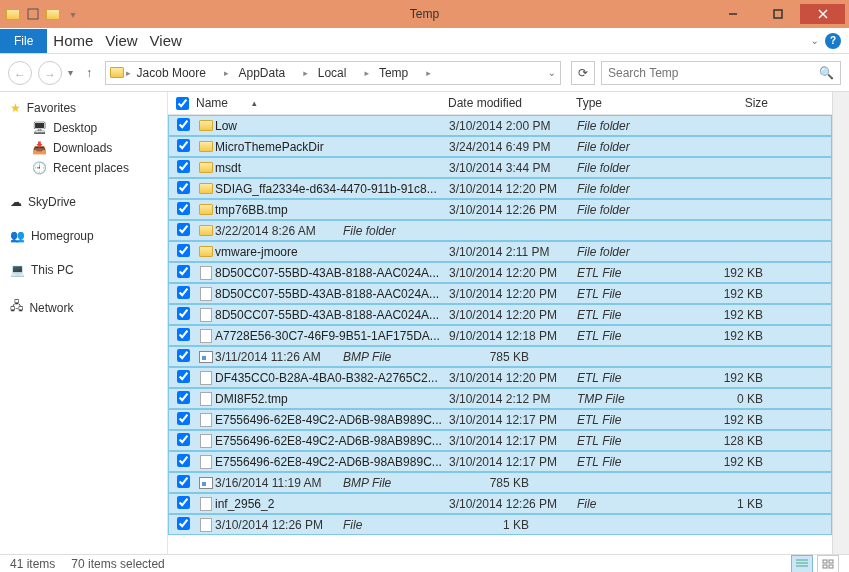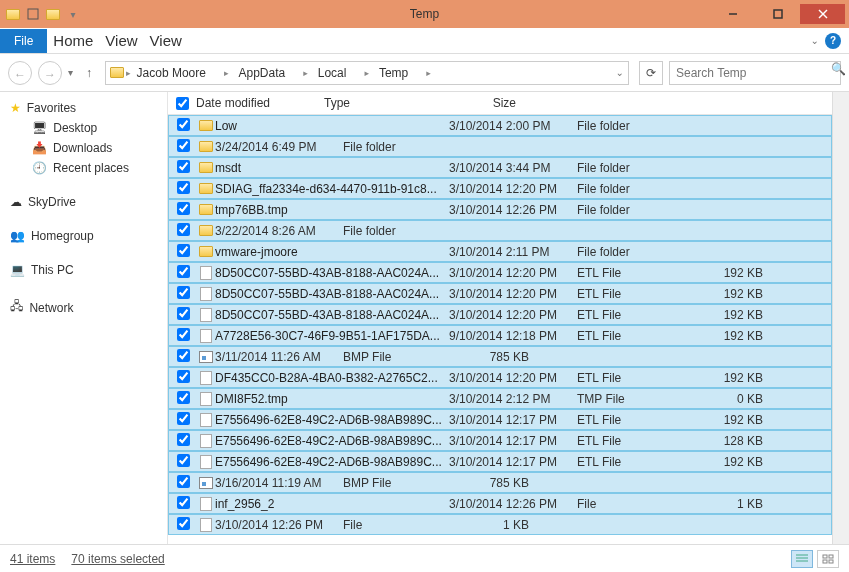--- a/index.html
+++ b/index.html
@@ -17,21 +17,21 @@
 .ribbon-tab { padding: 5px 6px; color: #333; font-size: 15px; }
 .ribbon-right { margin-left: auto; display: flex; align-items: center; gap: 6px; padding-right: 8px; }
 .help-icon { width: 16px; height: 16px; background: #1979ca; border-radius: 50%; color: #fff; display: flex; align-items: center; justify-content: center; font-size: 10px; font-weight: bold; }
 .navbar { background: #fff; border-bottom: 1px solid #ddd; display: flex; align-items: center; padding: 6px 8px; gap: 6px; height: 38px; }
 .nav-arrow { width: 24px; height: 24px; border: 1px solid #ccc; border-radius: 50%; display: flex; align-items: center; justify-content: center; color: #aaa; }
 .nav-up { width: 20px; height: 20px; display: flex; align-items: center; justify-content: center; color: #555; }
 .address { flex: 1; border: 1px solid #ccc; height: 24px; display: flex; align-items: center; padding: 0 4px; gap: 2px; }
 .crumb { display: flex; align-items: center; gap: 18px; padding: 2px 4px; color: #333; }
 .crumb-sep { color: #888; font-size: 9px; }
 .refresh { width: 24px; height: 24px; border: 1px solid #ccc; display: flex; align-items: center; justify-content: center; margin-left: 4px; color: #555; }
-.searchbox { width: 172px; border: 1px solid #ccc; height: 24px; display: flex; padding: 0 6px; color: #888; }
+.searchbox { width: 240px; border: 1px solid #ccc; height: 24px; display: flex; align-items: center; padding: 0 6px; color: #888; }
 .searchbox input { border: none; outline: none; flex: 1; font-size: 12px; color: #333; }
 .search-icon { color: #888; }
 .body { flex: 1; display: flex; background: #fff; overflow: hidden; }
 .sidebar { width: 168px; border-right: 1px solid #e5e5e5; padding: 6px 0; overflow: hidden; }
 .side-group { margin-bottom: 14px; }
 .side-item { display: flex; align-items: center; gap: 6px; padding: 3px 8px 3px 20px; color: #333; }
 .side-item.top { padding-left: 10px; }
 .side-item.child { padding-left: 32px; }
 .star { color: #f5c518; }
 .content { flex: 1; display: flex; flex-direction: column; overflow: hidden; }
@@ -40,24 +40,24 @@
 .col-name { width: 252px; display: flex; align-items: center; gap: 4px; }
 .col-date { width: 128px; }
 .col-type { width: 112px; }
 .col-size { width: 80px; text-align: right; }
 .rows { flex: 1; overflow-y: auto; }
 .row { display: flex; align-items: center; padding: 2px 0 2px 8px; background: #cce8f6; border: 1px solid #7fc8e8; margin: 0; height: 21px; }
 .row .cb { width: 20px; }
 .row .ic { width: 18px; display: flex; align-items: center; justify-content: center; }
 .row .nm { width: 234px; white-space: nowrap; overflow: hidden; text-overflow: ellipsis; color: #222; }
 .row .dt { width: 128px; color: #333; }
-.row .tp { width: 112px; color: #333; }
+.row .tp { width: 112px; color: #333; font-style: italic; }
 .row .sz { width: 80px; text-align: right; padding-right: 6px; color: #333; }
 .scrollbar { width: 17px; background: #f0f0f0; border-left: 1px solid #ddd; }
-.statusbar { height: 28px; background: #fff; border-top: 1px solid #ddd; display: flex; align-items: center; padding: 0 10px; gap: 16px; color: #555; text-decoration: underline; }
+.statusbar { height: 18px; background: #fff; border-top: 1px solid #ddd; display: flex; align-items: center; padding: 0 10px; gap: 16px; color: #555; }
 .statusbar .right { margin-left: auto; display: flex; gap: 4px; }
 .view-btn { width: 22px; height: 18px; border: 1px solid #ccc; display: flex; align-items: center; justify-content: center; }
 .view-btn.active { background: #cde6f7; border-color: #7fb8de; }
 input[type=checkbox] { width: 13px; height: 13px; }
 .folder-icon { width: 14px; height: 11px; background: linear-gradient(#ffe9a6, #f5c94b); border: 1px solid #d4a82e; border-radius: 1px; display: inline-block; }
 .file-icon { width: 12px; height: 14px; background: #fff; border: 1px solid #aaa; display: inline-block; position: relative; }
 .bmp-icon { width: 14px; height: 12px; background: #fff; border: 1px solid #888; display: inline-block; position: relative; }
 .bmp-icon::after { content: ''; position: absolute; left: 2px; top: 4px; width: 4px; height: 4px; background: #5b9bd5; }
 .chev { color: #777; font-size: 10px; }
 .sort-arrow { font-size: 9px; color: #555; margin-left: 20px; }
@@ -190,40 +190,45 @@
             <span>Network</span>
           </div>
         </div>
     </div>
 
     <div class="content">
       <div class="col-headers">
         <div class="col-check">
             <input type="checkbox" checked="" style="">
           </div>
+        <div class="col-name">
+            <span>Name</span>
+            <span class="sort-arrow">▴</span>
+          </div>
         <div class="col-date">Date modified</div>
         <div class="col-type">Type</div>
         <div class="col-size">Size</div>
       </div>
       <div class="rows" id="rows">
           <div class="row">
             <div class="cb"><input type="checkbox" checked="" style=""></div>
             <div class="ic">
               <span class="folder-icon"></span>
             </div>
             <div class="nm">Low</div>
             <div class="dt">3/10/2014 2:00 PM</div>
             <div class="tp">File folder</div>
             <div class="sz"></div>
           </div>
           <div class="row">
             <div class="cb"><input type="checkbox" checked="" style=""></div>
             <div class="ic">
               <span class="folder-icon"></span>
             </div>
+            <div class="nm">MicroThemePackDir</div>
             <div class="dt">3/24/2014 6:49 PM</div>
             <div class="tp">File folder</div>
             <div class="sz"></div>
           </div>
           <div class="row">
             <div class="cb"><input type="checkbox" checked="" style=""></div>
             <div class="ic">
               <span class="folder-icon"></span>
             </div>
             <div class="nm">msdt</div>

